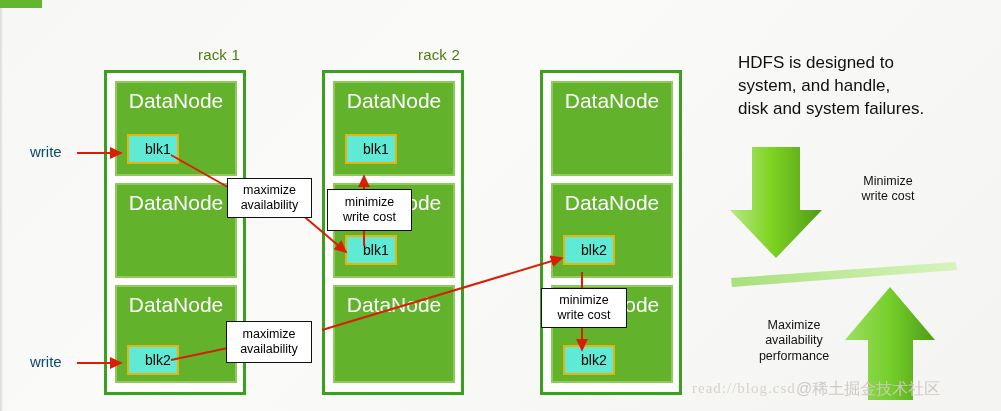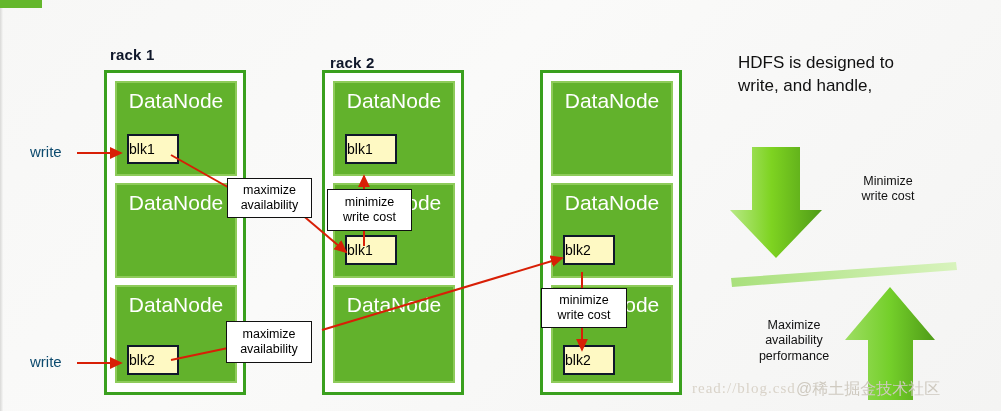--- a/index.html
+++ b/index.html
@@ -8,33 +8,33 @@
     background:linear-gradient(135deg,#f7f7f6 0%,#fafaf9 40%,#f4f4f3 100%);
     font-family:"Liberation Sans", sans-serif;
   }
   .canvas{position:absolute;inset:0;}
   
   .edge-strip{position:absolute;left:0;top:0;width:3px;height:411px;
     background:linear-gradient(to right,#d9d9d7,#f6f6f5);}
   .top-green-bar{position:absolute;left:0;top:0;width:42px;height:8px;
     background:#64b72c;}
   
-  .rack-label{position:absolute;font-size:15px;font-weight:bold;color:#0f172a;
-    text-align:left;letter-spacing:.2px;}
+  .rack-label{position:absolute;font-size:15px;font-weight:normal;color:#4d7c0f;
+    text-align:right;letter-spacing:.2px;}
   
   .rack{position:absolute;border:3px solid #3aa01e;background:#ffffff;
     box-sizing:border-box;padding:5px;}
   .datanode{position:absolute;background:#62b22c;border:2px solid #8ecb5a;
     box-sizing:border-box;}
   .dn-title{position:absolute;left:0;right:0;top:6px;text-align:center;
     color:#ffffff;font-size:21px;font-weight:400;}
   
-  .blk{position:absolute;background:#fef9c3;border:2px solid #0f172a;
+  .blk{position:absolute;background:#5eead4;border:2px solid #eab308;
     box-sizing:border-box;color:#000;font-size:14px;
-    display:flex;align-items:center;padding-left:0;}
+    display:flex;align-items:center;padding-left:16px;}
   
   .callout{position:absolute;background:#ffffff;border:1px solid #111;
     box-sizing:border-box;font-size:12.5px;color:#000;line-height:1.22;
     display:flex;flex-direction:column;align-items:center;justify-content:center;
     text-align:center;}
   
   .write-label{position:absolute;font-size:15px;color:#0c4a6e;}
   
   .headline{position:absolute;font-size:17px;color:#111;line-height:1.35;}
   .side-label{position:absolute;font-size:12.5px;color:#111;line-height:1.22;
@@ -48,21 +48,21 @@
 </style>
 </head>
 <body>
 
 <div class="canvas">
 
   <div class="edge-strip"></div>
   <div class="top-green-bar"></div>
 
   <div class="rack-label" style="left:110px;top:46px;width:130px;">rack 1</div>
-  <div class="rack-label" style="left:330px;top:46px;width:130px;margin-top:8px;">rack 2</div>
+  <div class="rack-label" style="left:330px;top:46px;width:130px;">rack 2</div>
 
   <div class="rack" style="left:104px;top:70px;width:142px;height:325px;">
     <div class="datanode" style="left:8px;top:8px;width:122px;height:95px;">
       <div class="dn-title">DataNode</div>
     </div>
     <div class="blk" style="left:20px;top:61px;width:52px;height:30px;">blk1</div>
 
     <div class="datanode" style="left:8px;top:110px;width:122px;height:95px;">
       <div class="dn-title">DataNode</div>
     </div>
@@ -147,21 +147,22 @@
   <div class="callout" style="left:541px;top:288px;width:86px;height:40px;">
     <span>minimize</span>
     <span>write cost</span>
   </div>
 
   <div class="write-label" style="left:30px;top:143px;">write</div>
   <div class="write-label" style="left:30px;top:353px;">write</div>
 
   <div class="headline" style="left:738px;top:40px;width:250px;margin-top:12px;">
     <div>HDFS is designed to</div>
-    <div>write, and handle,</div>
+    <div>system, and handle,</div>
+    <div>disk and system failures.</div>
   </div>
 
   <svg class="overlay">
     <defs>
       <linearGradient id="downArrowGrad" x1="0" y1="0" x2="1" y2="0">
         <stop offset="0%" stop-color="#b8e986"></stop>
         <stop offset="45%" stop-color="#7ed321"></stop>
         <stop offset="100%" stop-color="#4f9b18"></stop>
       </linearGradient>
       <linearGradient id="upArrowGrad" x1="0" y1="0" x2="1" y2="0">

